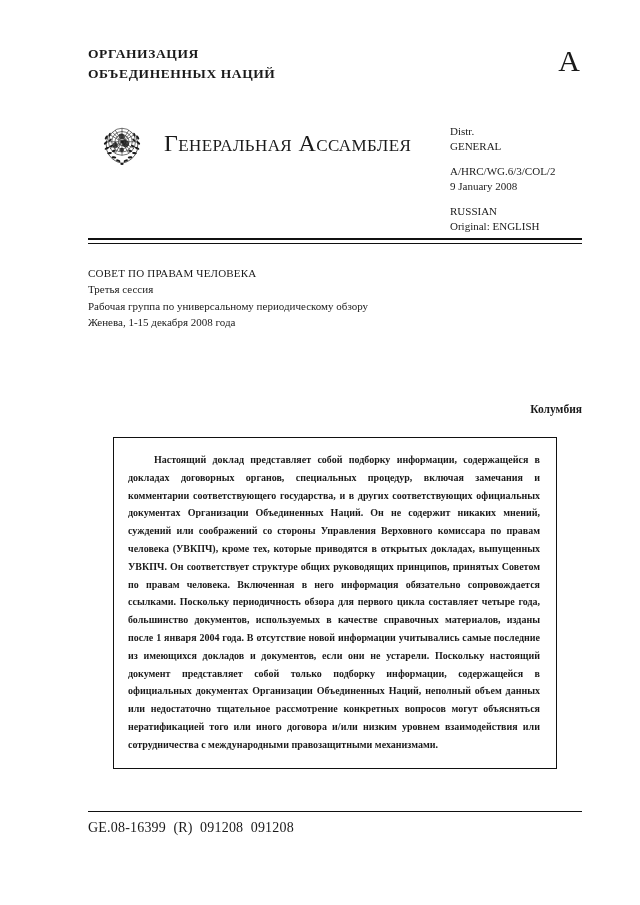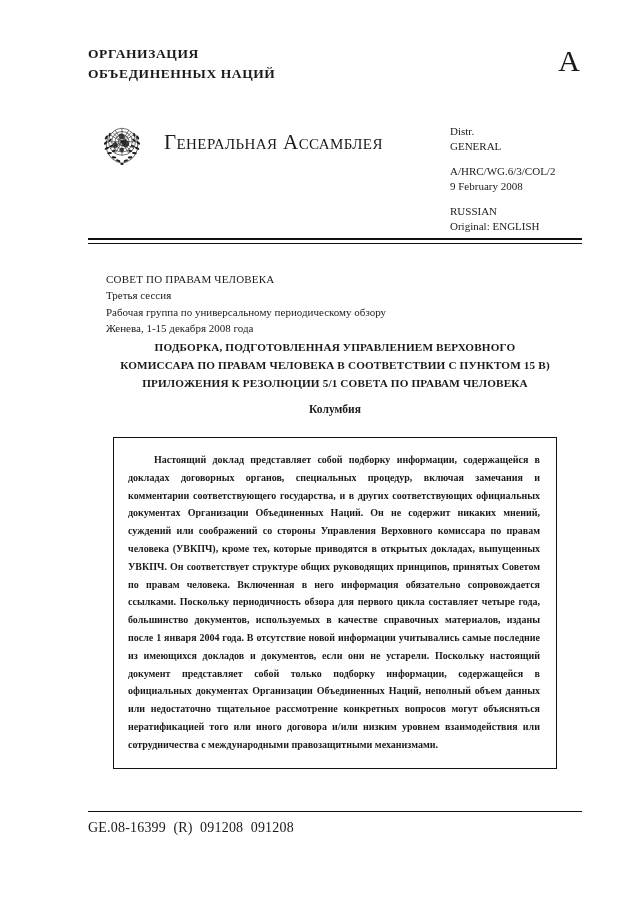--- a/index.html
+++ b/index.html
@@ -64,21 +64,21 @@
     width: 54px;
     height: 54px;
     flex: 0 0 54px;
     margin-top: 2px;
   }
   .emblem svg { display: block; width: 54px; height: 54px; }
 
   .assembly-title {
     margin-left: 15px;
     font-family: "Liberation Serif", "DejaVu Serif", serif;
-    font-size: 21px;
+    font-size: 24px;
     font-variant: small-caps;
     letter-spacing: 0.4px;
     white-space: nowrap;
     padding-top: 14px;
   }
 
   .distr-block {
     position: absolute;
     left: 450px;
     top: 124px;
@@ -110,24 +110,23 @@
     left: 88px;
     right: 58px;
     top: 811px;
     border-top: 0.8px solid #111;
   }
 
   
   .council-block {
     position: absolute;
     left: 88px;
-    top: 271px;
+    top: 265px;
     font-size: 11px;
     line-height: 1.48;
-    margin-left: 18px;
   }
   .council-block .caps {
     font-size: 11px;
     letter-spacing: 0.2px;
   }
 
   
   .main-title {
     position: absolute;
     left: 88px;
@@ -139,21 +138,21 @@
     line-height: 1.62;
     letter-spacing: 0.15px;
   }
   .main-title div { white-space: nowrap; }
 
   .country {
     position: absolute;
     left: 88px;
     right: 58px;
     top: 403px;
-    text-align: center;
+    text-align: right;
     font-weight: bold;
     font-size: 11.5px;
   }
 
   
   .abstract-box {
     position: absolute;
     left: 113px;
     right: 83px;
     top: 437px;
@@ -258,43 +257,38 @@
     <div class="assembly-title">Генеральная Ассамблея</div>
   </div>
 
   <div class="distr-block">
     <div class="grp">
       <div>Distr.</div>
       <div>GENERAL</div>
     </div>
     <div class="grp">
       <div>A/HRC/WG.6/3/COL/2</div>
-      <div>9 February 2008</div>
+      <div>9 January 2008</div>
     </div>
     <div class="grp">
       <div>RUSSIAN</div>
       <div>Original:  ENGLISH</div>
     </div>
   </div>
 
   <div class="rule-thick"></div>
   <div class="rule-thin"></div>
 
   <div class="council-block">
     <div class="caps">СОВЕТ ПО ПРАВАМ ЧЕЛОВЕКА</div>
     <div>Третья сессия</div>
     <div>Рабочая группа по универсальному периодическому обзору</div>
     <div>Женева, 1-15 декабря 2008 года</div>
   </div>
 
-  <div class="main-title">
-    <div>ПОДБОРКА, ПОДГОТОВЛЕННАЯ УПРАВЛЕНИЕМ ВЕРХОВНОГО</div>
-    <div>КОМИССАРА ПО ПРАВАМ ЧЕЛОВЕКА В СООТВЕТСТВИИ С ПУНКТОМ 15 В)</div>
-    <div>ПРИЛОЖЕНИЯ К РЕЗОЛЮЦИИ 5/1 СОВЕТА ПО ПРАВАМ ЧЕЛОВЕКА</div>
-  </div>
 
   <div class="country">Колумбия</div>
 
   <div class="abstract-box">
     <p class="abstract-text">Настоящий доклад представляет собой подборку информации, содержащейся в докладах договорных органов, специальных процедур, включая замечания и комментарии соответствующего государства, и в других соответствующих официальных документах Организации Объединенных Наций.  Он не содержит никаких мнений, суждений или соображений со стороны Управления Верховного комиссара по правам человека (УВКПЧ), кроме тех, которые приводятся в открытых докладах, выпущенных УВКПЧ.  Он соответствует структуре общих руководящих принципов, принятых Советом по правам человека.  Включенная в него информация обязательно сопровождается ссылками.  Поскольку периодичность обзора для первого цикла составляет четыре года, большинство документов, используемых в качестве справочных материалов, изданы после 1 января 2004 года.  В отсутствие новой информации учитывались самые последние из имеющихся докладов и документов, если они не устарели.  Поскольку настоящий документ представляет собой только подборку информации, содержащейся в официальных документах Организации Объединенных Наций, неполный объем данных или недостаточно тщательное рассмотрение конкретных вопросов могут объясняться нератификацией того или иного договора и/или низким уровнем взаимодействия или сотрудничества с международными правозащитными механизмами.</p>
   </div>
 
   <div class="rule-bottom"></div>
   <div class="footer-code">GE.08-16399  (R)  091208  091208</div>
 

